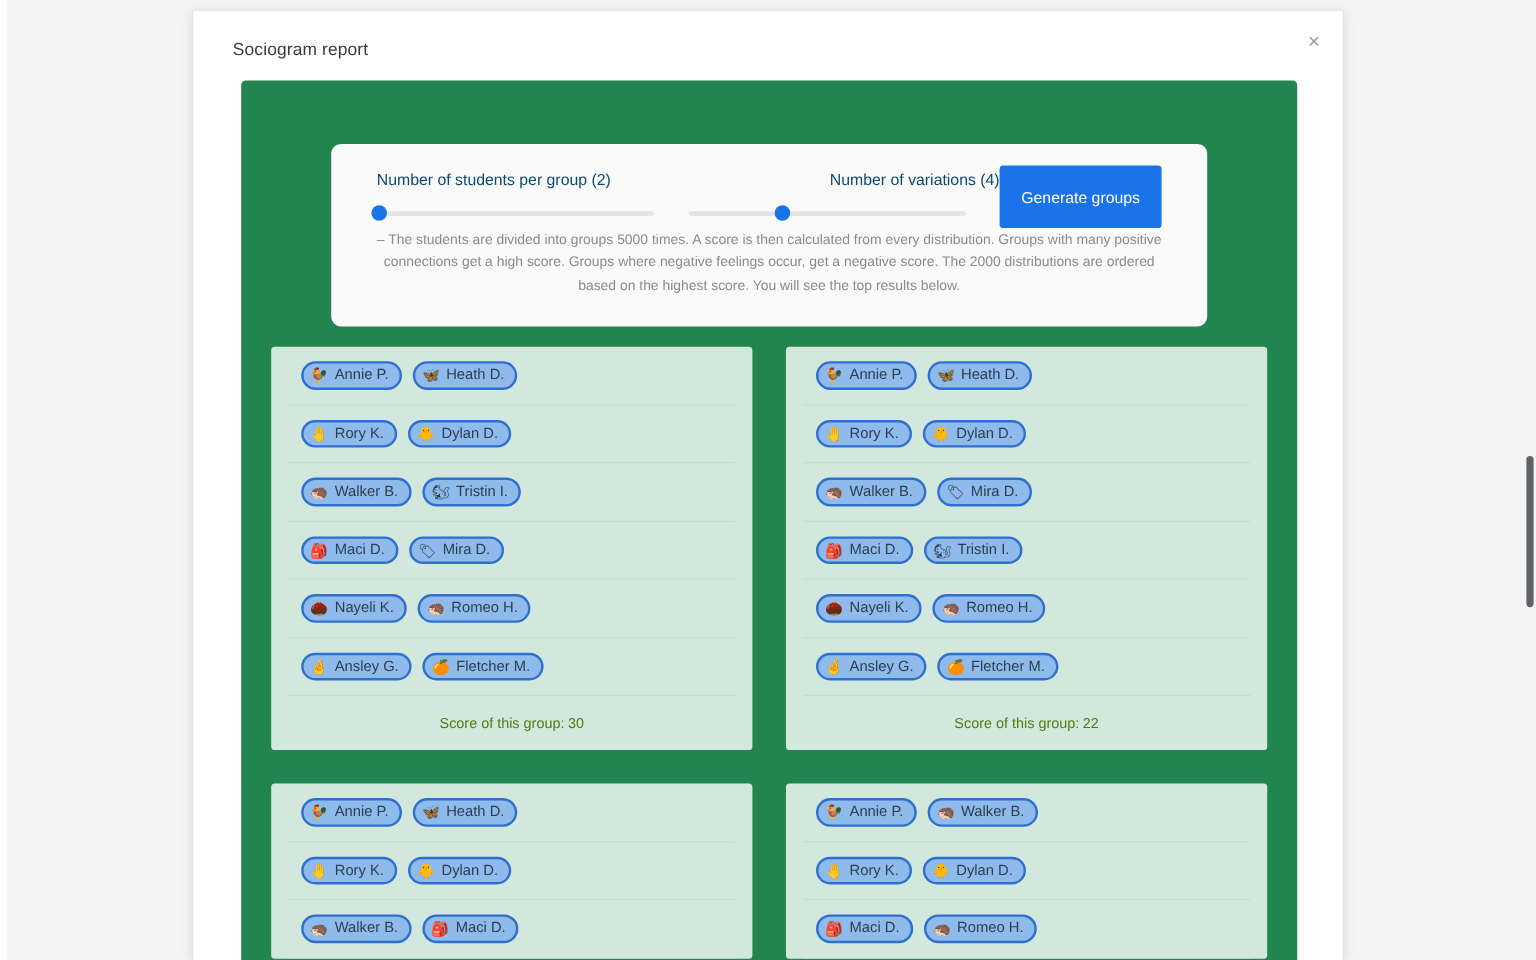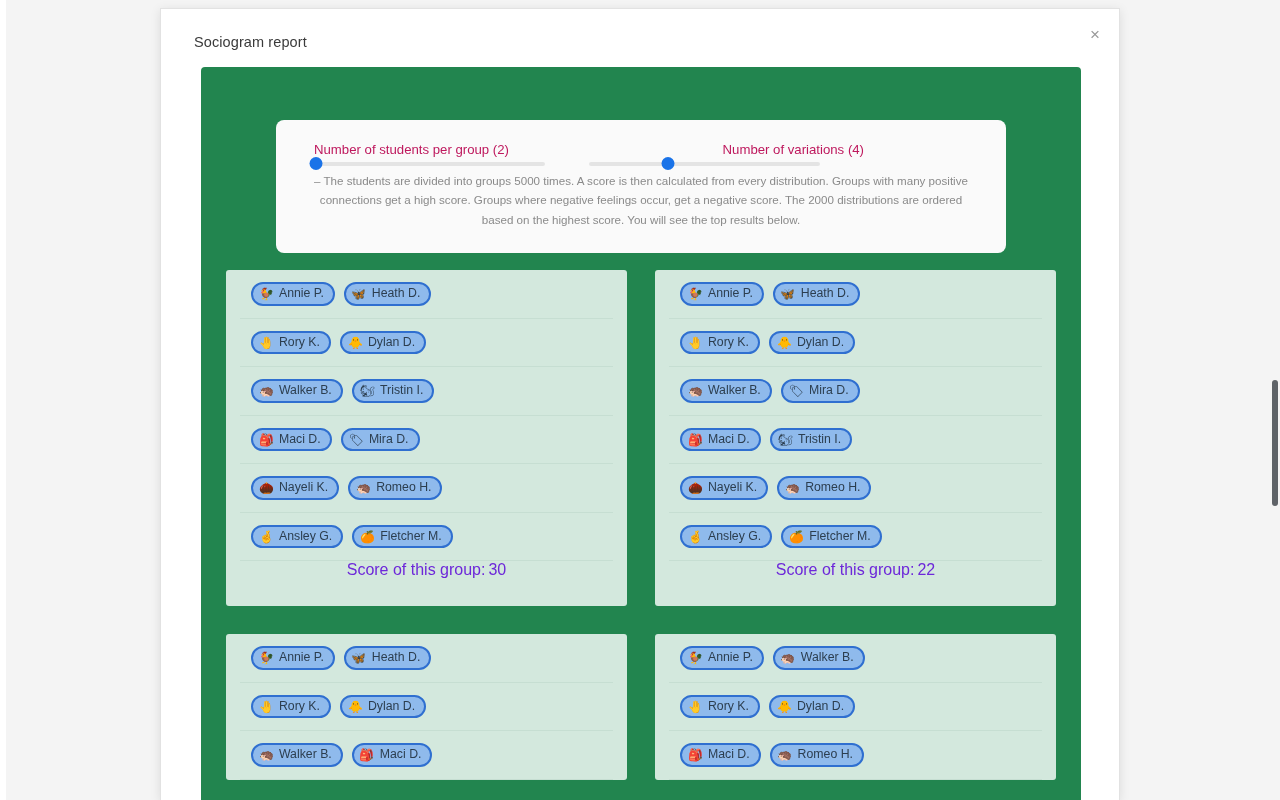--- a/index.html
+++ b/index.html
@@ -85,21 +85,22 @@
   }
   #controls-row {
     display: flex;
     align-items: flex-start;
   }
   .slider-group { position: relative; }
   .slider-group.students { width: 275px; }
   .slider-group.variations { width: 275px; margin-left: 0; text-align: right; }
   .slider-label {
     font-size: 13.2px;
-    color: #be185d;
+    color: #0c4a6e;
+    margin-bottom: 14px;
     white-space: nowrap;
   }
   .slider {
     position: relative;
     width: 231px;
     height: 14px;
   }
   .slider-track {
     position: absolute;
     top: 5px; left: 0; right: 0;
@@ -171,23 +172,24 @@
     cursor: pointer;
     white-space: nowrap;
   }
   .chip-avatar {
     font-size: 12px;
     line-height: 1;
   }
   .score-row {
     height: 45px;
     display: flex;
+    align-items: center;
     justify-content: center;
-    font-size: 16px;
-    color: #6d28d9;
+    font-size: 12px;
+    color: #4d7c0f;
   }
   .score-row b { font-weight: normal; margin-left: 3px; }
 
   
   #scrollbar-track {
     position: absolute;
     right: 0; top: 0;
     width: 9px; height: 800px;
     background: transparent;
   }
@@ -229,20 +231,21 @@
           </div>
 
           <div class="slider-group variations">
             <div class="slider-label">Number of variations (4)</div>
             <div class="slider">
               <div class="slider-track"></div>
               <div class="slider-thumb" id="thumb-variations" style="left: 34%;"></div>
             </div>
           </div>
 
+          <button id="generate-btn">Generate groups</button>
         </div>
 
         <div id="controls-note">– The students are divided into groups 5000 times. A score is then calculated from every distribution. Groups with many positive connections get a high score. Groups where negative feelings occur, get a negative score. The 2000 distributions are ordered based on the highest score. You will see the top results below.</div>
       </div>
 
       <div id="groups-grid">
           <div class="group-card">
             <div class="pair-row">
               <span class="chip">
                 <span class="chip-avatar">🐓</span>

